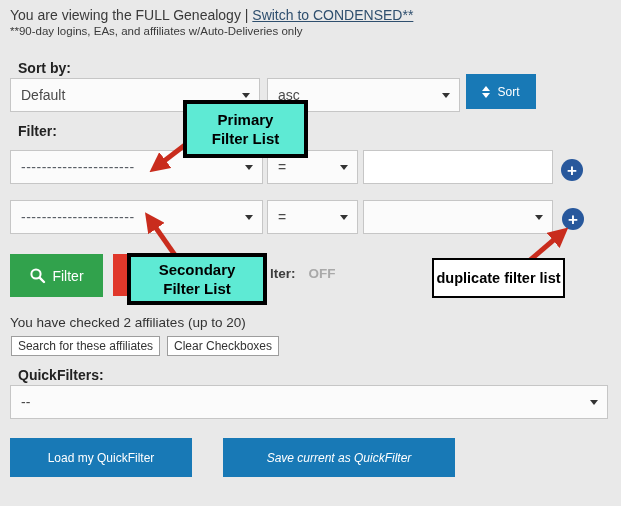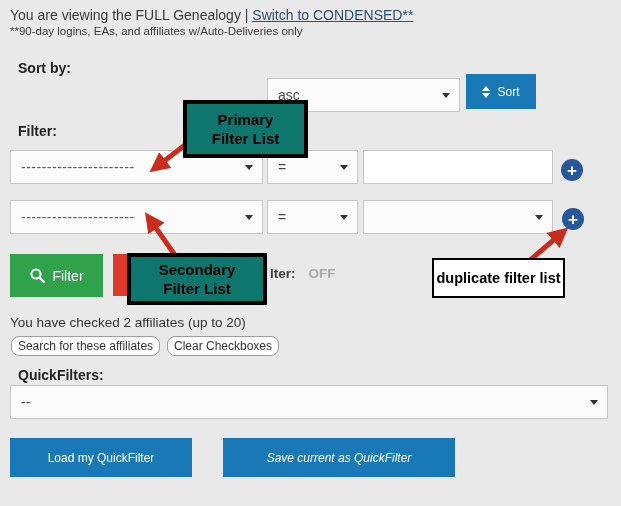--- a/index.html
+++ b/index.html
@@ -70,28 +70,28 @@
     background:#31a24c; color:#fff;
     display:flex; align-items:center; justify-content:center;
     font-size:14px; cursor:pointer; z-index:1;
   }
   .btn-red { background:#e0382b; z-index:1; cursor:pointer; }
 
   .status-text { font-size:13.5px; font-weight:bold; color:#3d3d3d; z-index:1; }
   .status-off { color:#a9a9a9; margin-left:13px; }
 
   .btn-small {
-    background:#ffffff; border:1px solid #9d9d9d; border-radius:8px;
+    background:#ffffff; border:1px solid #9d9d9d; border-radius:0;
     font-size:12px; color:#333;
     display:flex; align-items:center; justify-content:center;
     height:20px; cursor:pointer;
   }
 
   .ann {
-    background:#0f766e; border:4px solid #000; color:#000;
+    background:#5eead4; border:4px solid #000; color:#000;
     display:flex; flex-direction:column; align-items:center; justify-content:center;
     font-weight:bold; font-size:15px; line-height:1.3; text-align:center;
     z-index:6;
   }
   .ann-thin {
     background:#ffffff; border:2px solid #000; color:#000;
     display:flex; align-items:center; justify-content:center;
     font-weight:bold; font-size:14.5px; z-index:6; white-space:nowrap;
   }
 
@@ -105,20 +105,24 @@
 <div id="page">
 
   <div class="abs hdr-line">
     <span>You are viewing the FULL Genealogy |</span>
     <span class="hdr-link">Switch to CONDENSED**</span>
   </div>
   <div class="abs hdr-note">**90-day logins, EAs, and affiliates w/Auto-Deliveries only</div>
 
   <div class="abs lbl" style="left:10px; top:60px;">Sort by:</div>
 
+  <div class="abs sel" style="left:10px; top:78px; width:250px;">
+    <span>Default</span>
+    <span class="caret"></span>
+  </div>
 
   <div class="abs sel" style="left:267px; top:78px; width:193px;">
     <span>asc</span>
     <span class="caret"></span>
   </div>
 
   <button class="abs btn-blue" style="left:466px; top:74px; width:70px; height:35px;">
     <span class="sort-icon">
         <span class="up"></span>
         <span class="down"></span>

